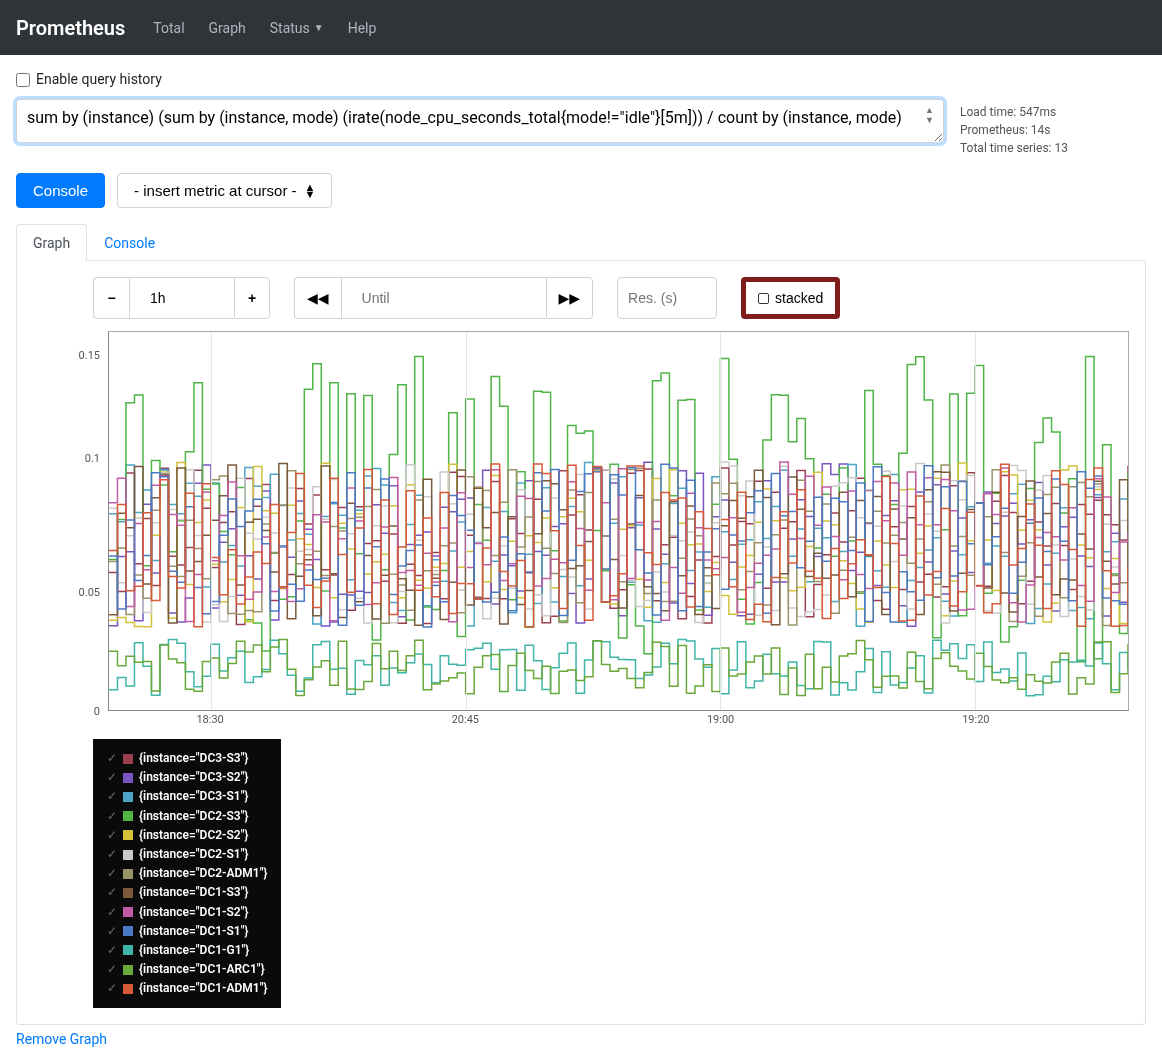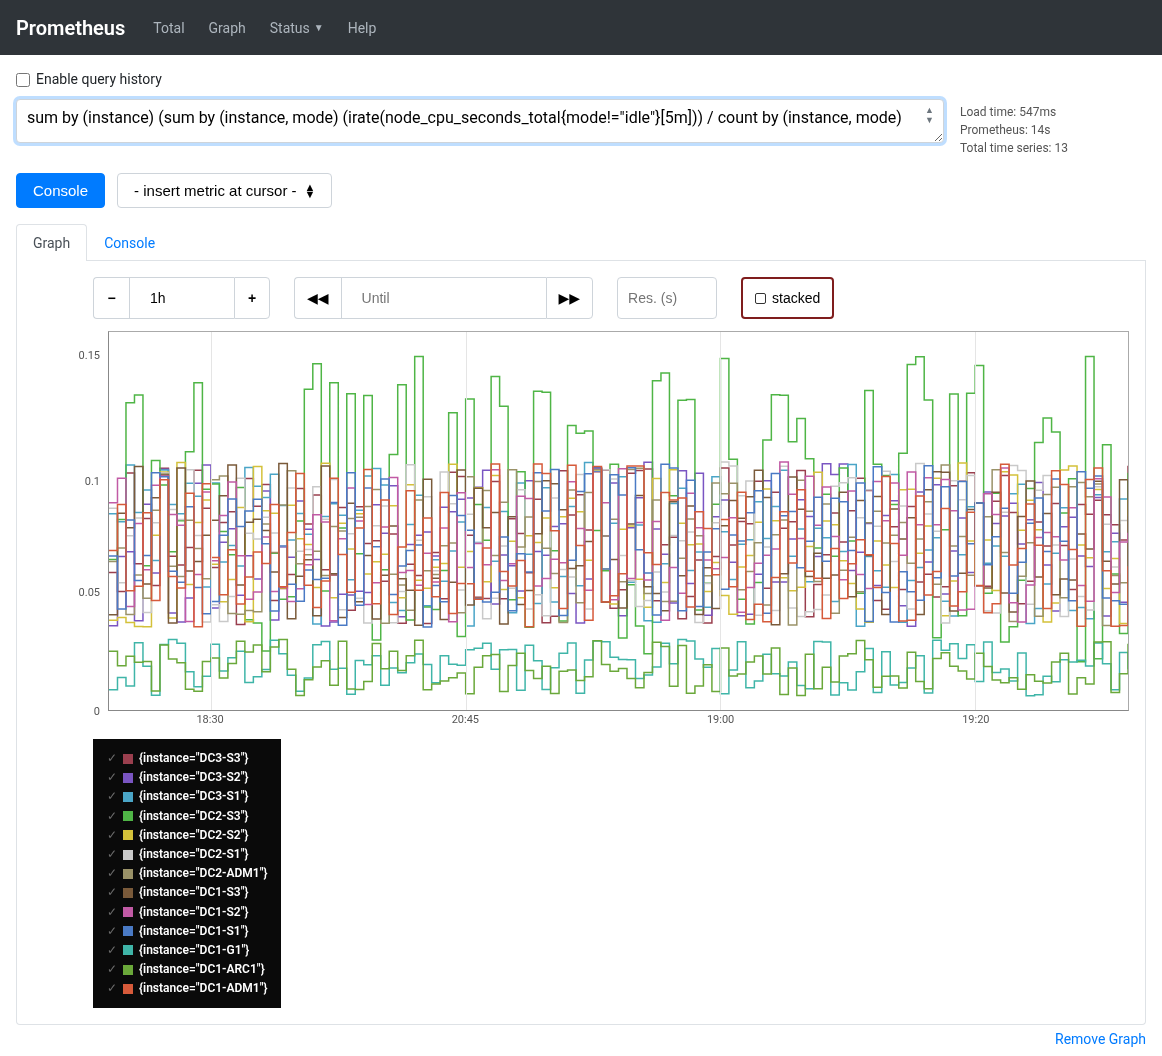--- a/index.html
+++ b/index.html
@@ -26,34 +26,34 @@
 .panel { border: 1px solid #dee2e6; border-top: none; border-radius: 0 0 4px 4px; padding: 16px; }
 .toolbar { display: flex; gap: 24px; margin-bottom: 12px; margin-left: 60px; }
 .btn-group { display: flex; }
 .btn-group .btn-sm { border: 1px solid #ced4da; background: #fff; padding: 6px 12px; font-size: 14px; min-width: 36px; display: flex; align-items: center; justify-content: center; cursor: pointer; }
 .btn-group .btn-sm:not(:last-child) { border-right: none; }
 .btn-group .btn-sm:first-child { border-radius: 4px 0 0 4px; }
 .btn-group .btn-sm:last-child { border-radius: 0 4px 4px 0; }
 .btn-group input { border: none; outline: none; width: 80px; padding: 6px 8px; font-size: 14px; }
 .btn-group .wide { width: 180px; }
 .input-single { border: 1px solid #ced4da; border-radius: 4px; padding: 6px 10px; font-size: 14px; width: 100px; }
-.stacked-btn { border: 2px solid #7f1d1d; border-radius: 4px; padding: 6px 12px; font-size: 14px; background: #fff; display: flex; align-items: center; gap: 6px; cursor: pointer; }
+.stacked-btn { border: 5px solid #7f1d1d; border-radius: 4px; padding: 6px 12px; font-size: 14px; background: #fff; display: flex; align-items: center; gap: 6px; cursor: pointer; }
 .chart-area { position: relative; height: 400px; margin-bottom: 8px; }
 .y-axis { position: absolute; left: 0; top: 0; width: 75px; height: 380px; }
 .y-tick { position: absolute; right: 8px; font-size: 11px; color: #555; transform: translateY(-50%); }
 .plot { position: absolute; left: 75px; right: 0; top: 0; height: 380px; border-left: 1px solid #888; border-bottom: 1px solid #888; border-top: 1px solid #aaa; border-right: 1px solid #aaa; }
 .grid-v { position: absolute; top: 0; bottom: 0; border-left: 1px solid #e5e5e5; }
 .x-axis { position: absolute; left: 75px; right: 0; top: 382px; height: 18px; }
 .x-tick { position: absolute; font-size: 11px; color: #555; transform: translateX(-50%); }
 .legend { background: #0a0a0a; color: #fff; display: inline-block; padding: 10px 14px; font-size: 12px; line-height: 1.6; margin-left: 60px; }
 .legend-item { display: flex; align-items: center; gap: 6px; }
 .legend-check { color: #6a6a6a; font-size: 12px; }
 .legend-swatch { display: inline-block; width: 10px; height: 10px; }
 .legend-label { font-weight: 600; }
-.bottom-row { display: flex; justify-content: flex-end; margin-top: 6px; }
+.bottom-row { display: flex; margin-top: 6px; }
 .link { color: #007bff; text-decoration: none; cursor: pointer; }
 svg.plot-svg { width: 100%; height: 100%; display: block; }
 </style>
 </head>
 <body>
 
 <div class="navbar">
   <div class="navbar-brand">Prometheus</div>
   <a class="nav-link">Total</a>
   <a class="nav-link">Graph</a>
@@ -119,21 +119,21 @@
       <button class="stacked-btn">
         <span style="display:inline-block;width:11px;height:11px;border:1.5px solid #333;border-radius:2px;"></span>
         <span>stacked</span>
       </button>
     </div>
 
     <div class="chart-area">
       <div class="y-axis" id="y-axis">
           <div class="y-tick" style="top: 380px;">0</div>
           <div class="y-tick" style="top: 261.25px;">0.05</div>
-          <div class="y-tick" style="top: 150px; padding-left: 24px;">0.1</div>
+          <div class="y-tick" style="top: 127px; padding-left: 24px;">0.1</div>
           <div class="y-tick" style="top: 23.75px;">0.15</div>
         </div>
       <div class="plot" id="plot">
         <svg class="plot-svg" id="plot-svg" viewBox="0 0 1000 380" preserveAspectRatio="none">
             <path d="M 0 241.8574245541838 L 8.333333333333334 241.8574245541838 L 8.333333333333334 260.7736357596022 L 16.666666666666668 260.7736357596022 L 16.666666666666668 141.70405735596705 L 25 141.70405735596705 L 25 233.0553251457476 L 33.333333333333336 233.0553251457476 L 33.333333333333336 187.44703789437588 L 41.666666666666664 187.44703789437588 L 41.666666666666664 254.76731288580245 L 50 254.76731288580245 L 50 136.89500814471876 L 58.333333333333336 136.89500814471876 L 58.333333333333336 225.3386113254458 L 66.66666666666667 225.3386113254458 L 66.66666666666667 234.2917952674897 L 75 234.2917952674897 L 75 216.60564021776403 L 83.33333333333333 216.60564021776403 L 83.33333333333333 138.92752271947873 L 91.66666666666666 138.92752271947873 L 91.66666666666666 177.2566711676955 L 100 177.2566711676955 L 100 236.66638803155007 L 108.33333333333334 236.66638803155007 L 108.33333333333334 191.44293874314127 L 116.66666666666667 191.44293874314127 L 116.66666666666667 180.6411072530864 L 125 180.6411072530864 L 125 294.05641825274347 L 133.33333333333334 294.05641825274347 L 133.33333333333334 147.3640260631001 L 141.66666666666666 147.3640260631001 L 141.66666666666666 175.1742701903292 L 150 175.1742701903292 L 150 153.25489754801097 L 158.33333333333331 153.25489754801097 L 158.33333333333331 269.91995134602195 L 166.66666666666666 269.91995134602195 L 166.66666666666666 257.8353266460905 L 175 257.8353266460905 L 175 243.74099258401918 L 183.33333333333331 243.74099258401918 L 183.33333333333331 157.3398812585734 L 191.66666666666669 157.3398812585734 L 191.66666666666669 193.10344328703704 L 200 193.10344328703704 L 200 163.7438700274348 L 208.33333333333334 163.7438700274348 L 208.33333333333334 239.1029824674211 L 216.66666666666669 239.1029824674211 L 216.66666666666669 244.20778677983537 L 225 244.20778677983537 L 225 176.4926965449245 L 233.33333333333334 176.4926965449245 L 233.33333333333334 279.6884216392318 L 241.66666666666666 279.6884216392318 L 241.66666666666666 175.62752379115224 L 250 175.62752379115224 L 250 212.71663880315498 L 258.33333333333337 212.71663880315498 L 258.33333333333337 209.82536544067216 L 266.6666666666667 209.82536544067216 L 266.6666666666667 250.5918209876543 L 275 250.5918209876543 L 275 203.14486346879283 L 283.3333333333333 203.14486346879283 L 283.3333333333333 292.7429805384088 L 291.6666666666667 292.7429805384088 L 291.6666666666667 233.57984503600824 L 300 233.57984503600824 L 300 244.7565372085048 L 308.33333333333337 244.7565372085048 L 308.33333333333337 292.9204335991084 L 316.66666666666663 292.9204335991084 L 316.66666666666663 221.57076260288062 L 325 221.57076260288062 L 325 268.28082668895746 L 333.3333333333333 268.28082668895746 L 333.3333333333333 141.08689128943757 L 341.6666666666667 141.08689128943757 L 341.6666666666667 145.29374035493825 L 350 145.29374035493825 L 350 204.44689857681755 L 358.3333333333333 204.44689857681755 L 358.3333333333333 266.7215202760631 L 366.66666666666663 266.7215202760631 L 366.66666666666663 267.97794495884773 L 375 267.97794495884773 L 375 150.23391953875168 L 383.33333333333337 150.23391953875168 L 383.33333333333337 268.05348722565157 L 391.6666666666667 268.05348722565157 L 391.6666666666667 187.85254308127574 L 400 187.85254308127574 L 400 202.62105624142657 L 408.3333333333333 202.62105624142657 L 408.3333333333333 242.06195880486968 L 416.6666666666667 242.06195880486968 L 416.6666666666667 168.14670138888889 L 425 168.14670138888889 L 425 292.3374753515089 L 433.33333333333337 292.3374753515089 L 433.33333333333337 285.7261016803841 L 441.66666666666663 285.7261016803841 L 441.66666666666663 139.58958654835388 L 450 139.58958654835388 L 450 183.86234353566527 L 458.3333333333333 183.86234353566527 L 458.3333333333333 163.52508251886144 L 466.6666666666667 163.52508251886144 L 466.6666666666667 199.16036522633743 L 475 199.16036522633743 L 475 140.4248274605624 L 483.3333333333333 140.4248274605624 L 483.3333333333333 138.68806798696843 L 491.66666666666663 138.68806798696843 L 491.66666666666663 277.5882040895062 L 500 277.5882040895062 L 500 259.0040937928669 L 508.3333333333333 259.0040937928669 L 508.3333333333333 141.94422475137176 L 516.6666666666667 141.94422475137176 L 516.6666666666667 139.3522698045267 L 525 139.3522698045267 L 525 137.8293091992455 L 533.3333333333334 137.8293091992455 L 533.3333333333334 270.272719478738 L 541.6666666666666 270.272719478738 L 541.6666666666666 213.93172903806584 L 550 213.93172903806584 L 550 206.37964034636485 L 558.3333333333334 206.37964034636485 L 558.3333333333334 288.1527188357339 L 566.6666666666666 288.1527188357339 L 566.6666666666666 265.80574845679007 L 575 265.80574845679007 L 575 229.13425390089162 L 583.3333333333334 229.13425390089162 L 583.3333333333334 292.56338948902606 L 591.6666666666666 292.56338948902606 L 591.6666666666666 225.70349472736623 L 600 225.70349472736623 L 600 136.82231652949247 L 608.3333333333333 136.82231652949247 L 608.3333333333333 214.23389810528118 L 616.6666666666667 214.23389810528118 L 616.6666666666667 190.60413451646087 L 625 190.60413451646087 L 625 192.67299489883402 L 633.3333333333333 192.67299489883402 L 633.3333333333333 150.14341135116598 L 641.6666666666667 150.14341135116598 L 641.6666666666667 257.48683449074076 L 650 257.48683449074076 L 650 161.16545567558293 L 658.3333333333334 161.16545567558293 L 658.3333333333334 197.27109589334705 L 666.6666666666666 197.27109589334705 L 666.6666666666666 190.83076131687244 L 675 190.83076131687244 L 675 139.278865526406 L 683.3333333333334 139.278865526406 L 683.3333333333334 286.34611839849106 L 691.6666666666666 286.34611839849106 L 691.6666666666666 253.86508166152262 L 700 253.86508166152262 L 700 223.99239111796982 L 708.3333333333334 223.99239111796982 L 708.3333333333334 181.84764553326474 L 716.6666666666666 181.84764553326474 L 716.6666666666666 211.06896219135803 L 725 211.06896219135803 L 725 179.78519911694102 L 733.3333333333333 179.78519911694102 L 733.3333333333333 147.0048439643347 L 741.6666666666667 147.0048439643347 L 741.6666666666667 159.42156957304525 L 750 159.42156957304525 L 750 269.8864561899863 L 758.3333333333333 269.8864561899863 L 758.3333333333333 278.7968803583676 L 766.6666666666667 278.7968803583676 L 766.6666666666667 195.90207047325103 L 775 195.90207047325103 L 775 258.77532900377224 L 783.3333333333334 258.77532900377224 L 783.3333333333334 175.45292138203018 L 791.6666666666666 175.45292138203018 L 791.6666666666666 251.23963155864197 L 800 251.23963155864197 L 800 243.4309842249657 L 808.3333333333334 243.4309842249657 L 808.3333333333334 266.452133701989 L 816.6666666666666 266.452133701989 L 816.6666666666666 256.1634194958848 L 825 256.1634194958848 L 825 154.5825885202332 L 833.3333333333334 154.5825885202332 L 833.3333333333334 150.02368398491083 L 841.6666666666666 150.02368398491083 L 841.6666666666666 141.4026009516461 L 850 141.4026009516461 L 850 255.4593085562414 L 858.3333333333333 255.4593085562414 L 858.3333333333333 255.64673889746228 L 866.6666666666667 255.64673889746228 L 866.6666666666667 170.18634259259255 L 875 170.18634259259255 L 875 144.29031099965704 L 883.3333333333333 144.29031099965704 L 883.3333333333333 181.55046510630999 L 891.6666666666667 181.55046510630999 L 891.6666666666667 273.2438110853909 L 900 273.2438110853909 L 900 250.55476251714674 L 908.3333333333334 250.55476251714674 L 908.3333333333334 190.96402927812068 L 916.6666666666666 190.96402927812068 L 916.6666666666666 215.0541730967078 L 925 215.0541730967078 L 925 172.48182977537724 L 933.3333333333334 172.48182977537724 L 933.3333333333334 214.61659807956102 L 941.6666666666666 214.61659807956102 L 941.6666666666666 258.8465952932099 L 950 258.8465952932099 L 950 173.3006794410151 L 958.3333333333334 173.3006794410151 L 958.3333333333334 183.23733817729763 L 966.6666666666666 183.23733817729763 L 966.6666666666666 169.10024434156378 L 975 169.10024434156378 L 975 183.74047818072702 L 983.3333333333333 183.74047818072702 L 983.3333333333333 193.80541623799726 L 991.6666666666667 193.80541623799726 L 991.6666666666667 209.0442869084362 L 1000 209.0442869084362 L 1000 134.53039266117966" fill="none" stroke="#9a3f4e" stroke-width="1.5" vector-effect="non-scaling-stroke"></path>
             <path d="M 0 295.4233056841564 L 8.333333333333334 295.4233056841564 L 8.333333333333334 225.78402563443072 L 16.666666666666668 225.78402563443072 L 16.666666666666668 220.8402831361454 L 25 220.8402831361454 L 25 290.34130658436214 L 33.333333333333336 290.34130658436214 L 33.333333333333336 173.11039844821673 L 41.666666666666664 173.11039844821673 L 41.666666666666664 242.18382415980795 L 50 242.18382415980795 L 50 137.86636766975306 L 58.333333333333336 137.86636766975306 L 58.333333333333336 282.45355366941016 L 66.66666666666667 282.45355366941016 L 66.66666666666667 291.62053647976677 L 75 291.62053647976677 L 75 267.4776556069959 L 83.33333333333333 267.4776556069959 L 83.33333333333333 152.04265796467766 L 91.66666666666666 152.04265796467766 L 91.66666666666666 133.6295867626886 L 100 133.6295867626886 L 100 277.4043370627572 L 108.33333333333334 277.4043370627572 L 108.33333333333334 211.35687800068584 L 116.66666666666667 211.35687800068584 L 116.66666666666667 197.69014167524006 L 125 197.69014167524006 L 125 264.6255787037037 L 133.33333333333334 264.6255787037037 L 133.33333333333334 224.8753804441015 L 141.66666666666666 224.8753804441015 L 141.66666666666666 248.28136788408779 L 150 248.28136788408779 L 150 159.87054719650206 L 158.33333333333331 159.87054719650206 L 158.33333333333331 289.5773319615912 L 166.66666666666666 289.5773319615912 L 166.66666666666666 216.13243205589848 L 175 216.13243205589848 L 175 226.36840920781893 L 183.33333333333331 226.36840920781893 L 183.33333333333331 169.94189921982166 L 191.66666666666669 169.94189921982166 L 191.66666666666669 198.22250085733882 L 200 198.22250085733882 L 200 228.598331404321 L 208.33333333333334 228.598331404321 L 208.33333333333334 295.4482488854595 L 216.66666666666669 295.4482488854595 L 216.66666666666669 291.53074095507543 L 225 291.53074095507543 L 225 263.53948045267487 L 233.33333333333334 263.53948045267487 L 233.33333333333334 264.32554762517145 L 241.66666666666666 264.32554762517145 L 241.66666666666666 260.536319015775 L 250 260.536319015775 L 250 261.9210230195473 L 258.33333333333337 261.9210230195473 L 258.33333333333337 173.55296210562412 L 266.6666666666667 173.55296210562412 L 266.6666666666667 202.21840170610426 L 275 202.21840170610426 L 275 154.47212577160494 L 283.3333333333333 154.47212577160494 L 283.3333333333333 286.35965899348423 L 291.6666666666667 286.35965899348423 L 291.6666666666667 213.55615569272976 L 300 213.55615569272976 L 300 204.4219553755144 L 308.33333333333337 204.4219553755144 L 308.33333333333337 200.97480495541836 L 316.66666666666663 200.97480495541836 L 316.66666666666663 225.27874764231822 L 325 225.27874764231822 L 325 176.2496784979424 L 333.3333333333333 176.2496784979424 L 333.3333333333333 180.62756665809326 L 341.6666666666667 180.62756665809326 L 341.6666666666667 168.11534422153633 L 350 168.11534422153633 L 350 166.93446180555554 L 358.3333333333333 166.93446180555554 L 358.3333333333333 156.04711076817554 L 366.66666666666663 156.04711076817554 L 366.66666666666663 139.04511209705075 L 375 139.04511209705075 L 375 273.4554719650206 L 383.33333333333337 273.4554719650206 L 383.33333333333337 224.21260395233193 L 391.6666666666667 224.21260395233193 L 391.6666666666667 235.0472179355281 L 400 235.0472179355281 L 400 260.2918756430041 L 408.3333333333333 260.2918756430041 L 408.3333333333333 149.60321287722905 L 416.6666666666667 149.60321287722905 L 416.6666666666667 220.60082840363512 L 425 220.60082840363512 L 425 224.42283950617283 L 433.33333333333337 224.42283950617283 L 433.33333333333337 195.4481042095336 L 441.66666666666663 195.4481042095336 L 441.66666666666663 192.6851101680384 L 450 192.6851101680384 L 450 262.8275302211934 L 458.3333333333333 262.8275302211934 L 458.3333333333333 292.4764446159122 L 466.6666666666667 292.4764446159122 L 466.6666666666667 248.27922989540465 L 475 248.27922989540465 L 475 139.98511445473252 L 483.3333333333333 139.98511445473252 L 483.3333333333333 205.16740076303157 L 491.66666666666663 205.16740076303157 L 491.66666666666663 151.8623542524005 L 500 151.8623542524005 L 500 285.3747588734568 L 508.3333333333333 285.3747588734568 L 508.3333333333333 196.7501393175583 L 516.6666666666667 196.7501393175583 L 516.6666666666667 166.66364990569272 L 525 166.66364990569272 L 525 130.9756301440329 L 533.3333333333334 130.9756301440329 L 533.3333333333334 197.9538269461591 L 541.6666666666666 197.9538269461591 L 541.6666666666666 223.41228352194787 L 550 223.41228352194787 L 550 272.51689493312756 L 558.3333333333334 272.51689493312756 L 558.3333333333334 139.50763031550068 L 566.6666666666666 139.50763031550068 L 566.6666666666666 252.8374217678326 L 575 252.8374217678326 L 575 141.97771990740742 L 583.3333333333334 141.97771990740742 L 583.3333333333334 284.64071609224965 L 591.6666666666666 284.64071609224965 L 591.6666666666666 185.66823131001374 L 600 185.66823131001374 L 600 168.8372717335391 L 608.3333333333333 168.8372717335391 L 608.3333333333333 231.5822509430727 L 616.6666666666667 231.5822509430727 L 616.6666666666667 285.13387881515774 L 625 285.13387881515774 L 625 283.8247170781893 L 633.3333333333333 283.8247170781893 L 633.3333333333333 243.56140153463645 L 641.6666666666667 243.56140153463645 L 641.6666666666667 149.4635309499314 L 650 149.4635309499314 L 650 251.41922260802468 L 658.3333333333334 251.41922260802468 L 658.3333333333334 251.3073345336077 L 666.6666666666666 251.3073345336077 L 666.6666666666666 208.13635438100135 L 675 208.13635438100135 L 675 168.59995498971193 L 683.3333333333334 168.59995498971193 L 683.3333333333334 185.54921660665295 L 691.6666666666666 185.54921660665295 L 691.6666666666666 225.63151577503427 L 700 225.63151577503427 L 700 132.34608088991766 L 708.3333333333334 132.34608088991766 L 708.3333333333334 143.26621442043896 L 716.6666666666666 143.26621442043896 L 716.6666666666666 132.67818179869687 L 725 132.67818179869687 L 725 239.63676697530863 L 733.3333333333333 239.63676697530863 L 733.3333333333333 221.43749464163236 L 741.6666666666667 221.43749464163236 L 741.6666666666667 192.50551911865568 L 750 192.50551911865568 L 750 254.95117991255142 L 758.3333333333333 254.95117991255142 L 758.3333333333333 184.54222393689983 L 766.6666666666667 184.54222393689983 L 766.6666666666667 169.59269440157746 L 775 169.59269440157746 L 775 275.2684863683127 L 783.3333333333334 275.2684863683127 L 783.3333333333334 295.8095689729081 L 791.6666666666666 295.8095689729081 L 791.6666666666666 160.91887431412894 L 800 160.91887431412894 L 800 231.31785300925924 L 808.3333333333334 231.31785300925924 L 808.3333333333334 153.46869641632372 L 816.6666666666666 153.46869641632372 L 816.6666666666666 263.4632255229767 L 825 263.4632255229767 L 825 220.0784465020576 L 833.3333333333334 220.0784465020576 L 833.3333333333334 186.99877293381343 L 841.6666666666666 186.99877293381343 L 841.6666666666666 241.70491469478736 L 850 241.70491469478736 L 850 172.27943351337447 L 858.3333333333333 172.27943351337447 L 858.3333333333333 160.87896519204386 L 866.6666666666667 160.87896519204386 L 866.6666666666667 192.62310849622767 L 875 192.62310849622767 L 875 184.89998070987653 L 883.3333333333333 184.89998070987653 L 883.3333333333333 172.08843985768172 L 891.6666666666667 172.08843985768172 L 891.6666666666667 213.19697359396432 L 900 213.19697359396432 L 900 188.6692547582304 L 908.3333333333334 188.6692547582304 L 908.3333333333334 151.35636359739365 L 916.6666666666666 151.35636359739365 L 916.6666666666666 234.15567665466392 L 925 234.15567665466392 L 925 280.56642232510285 L 933.3333333333334 280.56642232510285 L 933.3333333333334 195.66190307784635 L 941.6666666666666 195.66190307784635 L 941.6666666666666 186.22838434499315 L 950 186.22838434499315 L 950 225.0706500771605 L 958.3333333333334 225.0706500771605 L 958.3333333333334 235.73422496570643 L 966.6666666666666 235.73422496570643 L 966.6666666666666 166.39426333161865 L 975 166.39426333161865 L 975 285.41110468106996 L 983.3333333333333 285.41110468106996 L 983.3333333333333 202.3024959276406 L 991.6666666666667 202.3024959276406 L 991.6666666666667 271.6324802812071 L 1000 271.6324802812071 L 1000 226.06695280349794" fill="none" stroke="#7a55c2" stroke-width="1.5" vector-effect="non-scaling-stroke"></path>
             <path d="M 0 182.7391868141289 L 8.333333333333334 182.7391868141289 L 8.333333333333334 190.79441550925927 L 16.666666666666668 190.79441550925927 L 16.666666666666668 133.7265089163237 L 25 133.7265089163237 L 25 181.3772880229767 L 33.333333333333336 181.3772880229767 L 33.333333333333336 158.77375900205757 L 41.666666666666664 158.77375900205757 L 41.666666666666664 229.60033543381343 L 50 229.60033543381343 L 50 138.83772719478733 L 58.333333333333336 138.83772719478733 L 58.333333333333336 173.31849601337444 L 66.66666666666667 173.31849601337444 L 66.66666666666667 182.6992776920439 L 75 182.6992776920439 L 75 152.0996709962277 L 83.33333333333333 152.0996709962277 L 83.33333333333333 165.15779320987653 L 91.66666666666666 165.15779320987653 L 91.66666666666666 256.25250235768175 L 100 256.25250235768175 L 100 151.8922860939643 L 108.33333333333334 151.8922860939643 L 108.33333333333334 231.27081725823044 L 116.66666666666667 231.27081725823044 L 116.66666666666667 214.73917609739368 L 125 214.73917609739368 L 125 235.19473915466392 L 133.33333333333334 235.19473915466392 L 133.33333333333334 136.13673482510288 L 141.66666666666666 136.13673482510288 L 141.66666666666666 155.13846557784632 L 150 155.13846557784632 L 150 166.48619684499315 L 158.33333333333331 166.48619684499315 L 158.33333333333331 142.98471257716045 L 166.66666666666666 142.98471257716045 L 166.66666666666666 174.42953746570646 L 175 174.42953746570646 L 175 208.99582583161865 L 183.33333333333331 208.99582583161865 L 183.33333333333331 182.54391718106996 L 191.66666666666669 182.54391718106996 L 191.66666666666669 203.34155842764062 L 200 203.34155842764062 L 200 293.4527927812071 L 208.33333333333334 293.4527927812071 L 208.33333333333334 185.5435153034979 L 216.66666666666669 185.5435153034979 L 216.66666666666669 172.60369513031546 L 225 172.60369513031546 L 225 184.33626436042522 L 233.33333333333334 184.33626436042522 L 233.33333333333334 248.9626736111111 L 241.66666666666666 248.9626736111111 L 241.66666666666666 179.1951142403978 L 250 179.1951142403978 L 250 144.87540723593963 L 258.33333333333337 144.87540723593963 L 258.33333333333337 137.28055877057614 L 266.6666666666667 137.28055877057614 L 266.6666666666667 153.8449824245542 L 275 153.8449824245542 L 275 272.049388074417 L 283.3333333333333 272.049388074417 L 283.3333333333333 279.97633744855966 L 291.6666666666667 279.97633744855966 L 291.6666666666667 193.53246634945128 L 300 193.53246634945128 L 300 164.087373542524 L 308.33333333333337 164.087373542524 L 308.33333333333337 275.2791763117284 L 316.66666666666663 275.2791763117284 L 316.66666666666663 228.98673268175583 L 325 228.98673268175583 L 325 250.46853030692728 L 333.3333333333333 250.46853030692728 L 333.3333333333333 220.16824202674894 L 341.6666666666667 220.16824202674894 L 341.6666666666667 190.93694808813441 L 350 190.93694808813441 L 350 295.67202503429354 L 358.3333333333333 295.67202503429354 L 358.3333333333333 211.62270126028807 L 366.66666666666663 211.62270126028807 L 366.66666666666663 176.3622792352538 L 375 176.3622792352538 L 375 230.42702439128945 L 383.33333333333337 230.42702439128945 L 383.33333333333337 180.37172067901233 L 391.6666666666667 180.37172067901233 L 391.6666666666667 282.24189278978054 L 400 282.24189278978054 L 400 151.7126950445816 L 408.3333333333333 151.7126950445816 L 408.3333333333333 223.39446694958846 L 416.6666666666667 223.39446694958846 L 416.6666666666667 273.0549554183813 L 425 273.0549554183813 L 425 156.50820366083673 L 433.33333333333337 156.50820366083673 L 433.33333333333337 271.4201067386831 L 441.66666666666663 271.4201067386831 L 441.66666666666663 245.7806337877229 L 450 245.7806337877229 L 450 175.54271690672152 L 458.3333333333333 175.54271690672152 L 458.3333333333333 255.17780671296296 L 466.6666666666667 255.17780671296296 L 466.6666666666667 131.14809456447188 L 475 131.14809456447188 L 475 139.54540144890257 L 483.3333333333333 139.54540144890257 L 483.3333333333333 271.64673353909467 L 491.66666666666663 271.64673353909467 L 491.66666666666663 192.38650441529492 L 500 192.38650441529492 L 500 145.49542395404663 L 508.3333333333333 145.49542395404663 L 508.3333333333333 251.55605388374488 L 516.6666666666667 251.55605388374488 L 516.6666666666667 193.97503000685867 L 525 193.97503000685867 L 525 290.3719510888203 L 533.3333333333334 290.3719510888203 L 533.3333333333334 291.88493441358025 L 541.6666666666666 291.88493441358025 L 541.6666666666666 232.8928380058299 L 550 232.8928380058299 L 550 172.40414951989027 L 558.3333333333334 172.40414951989027 L 558.3333333333334 157.11254179526748 L 566.6666666666666 157.11254179526748 L 566.6666666666666 239.86909507887518 L 575 239.86909507887518 L 575 221.0711859139232 L 583.3333333333334 221.0711859139232 L 583.3333333333334 276.71804269547323 L 591.6666666666666 276.71804269547323 L 591.6666666666666 145.63296789266116 L 600 145.63296789266116 L 600 200.85222693758573 L 608.3333333333333 200.85222693758573 L 608.3333333333333 248.93060378086417 L 616.6666666666667 248.93060378086417 L 616.6666666666667 213.41362311385458 L 625 213.41362311385458 L 625 208.72643925754457 L 633.3333333333333 208.72643925754457 L 633.3333333333333 170.729391718107 L 641.6666666666667 170.729391718107 L 641.6666666666667 207.6902274091221 L 650 207.6902274091221 L 650 175.42298954046635 L 658.3333333333334 175.42298954046635 L 658.3333333333334 139.0935731738683 L 666.6666666666666 139.0935731738683 L 666.6666666666666 225.44194744513032 L 675 225.44194744513032 L 675 197.92104445301783 L 683.3333333333334 197.92104445301783 L 683.3333333333334 251.0023148148148 L 691.6666666666666 251.0023148148148 L 691.6666666666666 197.39794988854595 L 700 197.39794988854595 L 700 206.94977066186556 L 708.3333333333334 206.94977066186556 L 708.3333333333334 270.9347833076132 L 716.6666666666666 270.9347833076132 L 716.6666666666666 220.53740140603563 L 725 220.53740140603563 L 725 133.23833483367625 L 733.3333333333333 133.23833483367625 L 733.3333333333333 295.87014531893004 L 741.6666666666667 295.87014531893004 L 741.6666666666667 225.5894686642661 L 750 225.5894686642661 L 750 240.0159036351166 L 758.3333333333333 240.0159036351166 L 758.3333333333333 256.5375675154321 L 766.6666666666667 256.5375675154321 L 766.6666666666667 143.28331832990392 L 775 143.28331832990392 L 775 291.7616437328532 L 783.3333333333334 291.7616437328532 L 783.3333333333334 249.91621656378598 L 791.6666666666666 249.91621656378598 L 791.6666666666666 236.8481170696159 L 800 236.8481170696159 L 800 219.2047217935528 L 808.3333333333334 219.2047217935528 L 808.3333333333334 206.73525913065842 L 816.6666666666666 206.73525913065842 L 816.6666666666666 270.7630315500686 L 825 270.7630315500686 L 825 285.574304483882 L 833.3333333333334 285.574304483882 L 833.3333333333334 223.97386188271605 L 841.6666666666666 223.97386188271605 L 841.6666666666666 175.75722843792863 L 850 175.75722843792863 L 850 255.34955847050753 L 858.3333333333333 255.34955847050753 L 858.3333333333333 232.3611914866255 L 866.6666666666667 232.3611914866255 L 866.6666666666667 215.0598743998628 L 875 215.0598743998628 L 875 225.509650420096 L 883.3333333333333 225.509650420096 L 883.3333333333333 162.6264146090535 L 891.6666666666667 162.6264146090535 L 891.6666666666667 153.1501361025377 L 900 153.1501361025377 L 900 293.03374699931413 L 908.3333333333334 293.03374699931413 L 908.3333333333334 277.99869791666663 L 916.6666666666666 277.99869791666663 L 916.6666666666666 253.25718021262 L 925 253.25718021262 L 925 222.40101487482855 L 933.3333333333334 222.40101487482855 L 933.3333333333334 176.70720807613168 L 941.6666666666666 176.70720807613168 L 941.6666666666666 279.8601733967764 L 950 279.8601733967764 L 950 276.84062071330584 L 958.3333333333334 276.84062071330584 L 958.3333333333334 288.2311117541152 L 966.6666666666666 288.2311117541152 L 966.6666666666666 163.68828232167354 L 975 163.68828232167354 L 975 220.8317311814129 L 983.3333333333333 220.8317311814129 L 983.3333333333333 210.79957561728392 L 991.6666666666667 210.79957561728392 L 991.6666666666667 167.97067365397805 L 1000 167.97067365397805 L 1000 151.35351294581614" fill="none" stroke="#4aa5c7" stroke-width="1.5" vector-effect="non-scaling-stroke"></path>
             <path d="M 0 228.66583076131687 L 8.333333333333334 228.66583076131687 L 8.333333333333334 188.47897376543207 L 16.666666666666668 188.47897376543207 L 16.666666666666668 71.1779192386831 L 25 71.1779192386831 L 25 63.24414866255148 L 33.333333333333336 63.24414866255148 L 33.333333333333336 235.0480324074074 L 41.666666666666664 235.0480324074074 L 41.666666666666664 129.18216306584364 L 50 129.18216306584364 L 50 153.7946887860082 L 58.333333333333336 153.7946887860082 L 58.333333333333336 220.92264660493828 L 66.66666666666667 220.92264660493828 L 66.66666666666667 189.82529578189303 L 75 189.82529578189303 L 75 120.31745113168728 L 83.33333333333333 120.31745113168728 L 83.33333333333333 51.10281635802471 L 91.66666666666666 51.10281635802471 L 91.66666666666666 158.10731738683128 L 100 158.10731738683128 L 100 152.81243569958852 L 108.33333333333334 152.81243569958852 L 108.33333333333334 200.58854166666666 L 116.66666666666667 200.58854166666666 L 116.66666666666667 224.02822788065845 L 125 224.02822788065845 L 125 156.27964248971193 L 133.33333333333334 156.27964248971193 L 133.33333333333334 289.3798225308642 L 141.66666666666666 289.3798225308642 L 141.66666666666666 292.58802726337444 L 150 292.58802726337444 L 150 320.7190715020576 L 158.33333333333331 320.7190715020576 L 158.33333333333331 222.4766589506173 L 166.66666666666666 222.4766589506173 L 166.66666666666666 268.7867155349794 L 175 268.7867155349794 L 175 266.1307227366255 L 183.33333333333331 266.1307227366255 L 183.33333333333331 189.87905092592592 L 191.66666666666669 189.87905092592592 L 191.66666666666669 57.62429269547323 L 200 57.62429269547323 L 200 31.93116640946505 L 208.33333333333334 31.93116640946505 L 208.33333333333334 260.44611625514403 L 216.66666666666669 260.44611625514403 L 216.66666666666669 50.9305555555556 L 225 50.9305555555556 L 225 197.07857510288068 L 233.33333333333334 197.07857510288068 L 233.33333333333334 62.03832304526753 L 241.66666666666666 62.03832304526753 L 241.66666666666666 222.84683641975306 L 250 222.84683641975306 L 250 63.76337448559667 L 258.33333333333337 63.76337448559667 L 258.33333333333337 309.60275205761315 L 266.6666666666667 309.60275205761315 L 266.6666666666667 239.06867283950618 L 275 239.06867283950618 L 275 123.08706275720169 L 283.3333333333333 123.08706275720169 L 283.3333333333333 53.13940329218104 L 291.6666666666667 53.13940329218104 L 291.6666666666667 289.5960648148148 L 300 289.5960648148148 L 300 24.608046124828547 L 308.33333333333337 24.608046124828547 L 308.33333333333337 276.3955118312757 L 316.66666666666663 276.3955118312757 L 316.66666666666663 279.0172968106996 L 325 279.0172968106996 L 325 239.71006944444443 L 333.3333333333333 239.71006944444443 L 333.3333333333333 81.0664223251029 L 341.6666666666667 81.0664223251029 L 341.6666666666667 306.234503600823 L 350 306.234503600823 L 350 67.25135030864197 L 358.3333333333333 67.25135030864197 L 358.3333333333333 173.37622170781898 L 366.66666666666663 173.37622170781898 L 366.66666666666663 209.42393261316872 L 375 209.42393261316872 L 375 44.72081832990398 L 383.33333333333337 44.72081832990398 L 383.33333333333337 74.76118827160496 L 391.6666666666667 74.76118827160496 L 391.6666666666667 269.28883744855966 L 400 269.28883744855966 L 400 140.40599279835394 L 408.3333333333333 140.40599279835394 L 408.3333333333333 296.81635802469134 L 416.6666666666667 296.81635802469134 L 416.6666666666667 59.44585905349794 L 425 59.44585905349794 L 425 60.52951388888886 L 433.33333333333337 60.52951388888886 L 433.33333333333337 219.8255529835391 L 441.66666666666663 219.8255529835391 L 441.66666666666663 290.47202932098764 L 450 290.47202932098764 L 450 94.00430812757207 L 458.3333333333333 94.00430812757207 L 458.3333333333333 101.90387088477365 L 466.6666666666667 101.90387088477365 L 466.6666666666667 99.54108796296293 L 475 99.54108796296293 L 475 199.50855195473252 L 483.3333333333333 199.50855195473252 L 483.3333333333333 239.95441100823047 L 491.66666666666663 239.95441100823047 L 491.66666666666663 132.91570216049382 L 500 132.91570216049382 L 500 307.6516846707819 L 508.3333333333333 307.6516846707819 L 508.3333333333333 253.97717335390945 L 516.6666666666667 253.97717335390945 L 516.6666666666667 295.59587191358025 L 525 295.59587191358025 L 525 323.43370627572017 L 533.3333333333334 323.43370627572017 L 533.3333333333334 48.97215792181072 L 541.6666666666666 48.97215792181072 L 541.6666666666666 41.14243612825794 L 550 41.14243612825794 L 550 164.5640432098765 L 558.3333333333334 164.5640432098765 L 558.3333333333334 68.56875857338821 L 566.6666666666666 68.56875857338821 L 566.6666666666666 67.81313228737997 L 575 67.81313228737997 L 575 279.43389917695475 L 583.3333333333334 279.43389917695475 L 583.3333333333334 252.588091563786 L 591.6666666666666 252.588091563786 L 591.6666666666666 173.25771604938268 L 600 173.25771604938268 L 600 26.622642318244175 L 608.3333333333333 26.622642318244175 L 608.3333333333333 127.95068158436214 L 616.6666666666667 127.95068158436214 L 616.6666666666667 268.67431841563786 L 625 268.67431841563786 L 625 293.58005401234567 L 633.3333333333333 293.58005401234567 L 633.3333333333333 251.92714763374485 L 641.6666666666667 251.92714763374485 L 641.6666666666667 108.53041409465021 L 650 108.53041409465021 L 650 63.09041709533608 L 658.3333333333334 63.09041709533608 L 658.3333333333334 63.58989197530872 L 666.6666666666666 63.58989197530872 L 666.6666666666666 110.33976337448559 L 675 110.33976337448559 L 675 87.01247427983537 L 683.3333333333334 87.01247427983537 L 683.3333333333334 127.31172839506172 L 691.6666666666666 127.31172839506172 L 691.6666666666666 217.16345164609055 L 700 217.16345164609055 L 700 163.0491255144033 L 708.3333333333334 163.0491255144033 L 708.3333333333334 225.33912037037038 L 716.6666666666666 225.33912037037038 L 716.6666666666666 136.62602880658434 L 725 136.62602880658434 L 725 210.0579989711934 L 733.3333333333333 210.0579989711934 L 733.3333333333333 262.6720679012345 L 741.6666666666667 262.6720679012345 L 741.6666666666667 58.72749485596711 L 750 58.72749485596711 L 750 133.03909465020575 L 758.3333333333333 133.03909465020575 L 758.3333333333333 144.31057098765433 L 766.6666666666667 144.31057098765433 L 766.6666666666667 173.46784979423867 L 775 173.46784979423867 L 775 121.99241255144028 L 783.3333333333334 121.99241255144028 L 783.3333333333334 32.64118227023317 L 791.6666666666666 32.64118227023317 L 791.6666666666666 24.77521647805213 L 800 24.77521647805213 L 800 68.4775377229081 L 808.3333333333334 68.4775377229081 L 808.3333333333334 307.24363425925924 L 816.6666666666666 307.24363425925924 L 816.6666666666666 198.73887602880657 L 825 198.73887602880657 L 825 62.379179526749 L 833.3333333333334 62.379179526749 L 833.3333333333334 285.20158179012344 L 841.6666666666666 285.20158179012344 L 841.6666666666666 61.46534207818928 L 850 61.46534207818928 L 850 33.74418081275718 L 858.3333333333333 33.74418081275718 L 858.3333333333333 262.52790637860085 L 866.6666666666667 262.52790637860085 L 866.6666666666667 162.0864197530864 L 875 162.0864197530864 L 875 311.75295781893004 L 883.3333333333333 311.75295781893004 L 883.3333333333333 296.3423353909465 L 891.6666666666667 296.3423353909465 L 891.6666666666667 249.5582561728395 L 900 249.5582561728395 L 900 157.326646090535 L 908.3333333333334 157.326646090535 L 908.3333333333334 111.12898662551441 L 916.6666666666666 111.12898662551441 L 916.6666666666666 86.33564814814815 L 925 86.33564814814815 L 925 100.53922325102877 L 933.3333333333334 100.53922325102877 L 933.3333333333334 181.88786008230454 L 941.6666666666666 181.88786008230454 L 941.6666666666666 147.41859567901233 L 950 147.41859567901233 L 950 331.3906893004115 L 958.3333333333334 331.3906893004115 L 958.3333333333334 24.634516460905388 L 966.6666666666666 24.634516460905388 L 966.6666666666666 328.5990869341564 L 975 328.5990869341564 L 975 113.36593364197535 L 983.3333333333333 113.36593364197535 L 983.3333333333333 243.24080504115227 L 991.6666666666667 243.24080504115227 L 991.6666666666667 303.03851594650206 L 1000 303.03851594650206 L 1000 141.46277006172838" fill="none" stroke="#4fb546" stroke-width="1.5" vector-effect="non-scaling-stroke"></path>
             <path d="M 0 289.8709490740741 L 8.333333333333334 289.8709490740741 L 8.333333333333334 287.06519525891633 L 16.666666666666668 287.06519525891633 L 16.666666666666668 291.9989604766804 L 25 291.9989604766804 L 25 295.94925090020575 L 33.333333333333336 295.94925090020575 L 33.333333333333336 296.35048010973935 L 41.666666666666664 296.35048010973935 L 41.666666666666664 204.4333579818244 L 50 204.4333579818244 L 50 140.78044624485594 L 58.333333333333336 140.78044624485594 L 58.333333333333336 287.54838070130313 L 66.66666666666667 287.54838070130313 L 66.66666666666667 131.10676011659805 L 75 131.10676011659805 L 75 253.84370177469134 L 83.33333333333333 253.84370177469134 L 83.33333333333333 191.38806370027433 L 91.66666666666666 191.38806370027433 L 91.66666666666666 168.99833354766804 L 100 168.99833354766804 L 100 233.3681841563786 L 108.33333333333334 233.3681841563786 L 108.33333333333334 271.0986957733196 L 116.66666666666667 271.0986957733196 L 116.66666666666667 248.83724494170096 L 125 248.83724494170096 L 125 176.33306005658434 L 133.33333333333334 176.33306005658434 L 133.33333333333334 291.1594435871056 L 141.66666666666666 291.1594435871056 L 141.66666666666666 135.10266096536347 L 150 135.10266096536347 L 150 179.71749614197526 L 158.33333333333331 179.71749614197526 L 158.33333333333331 182.299473808299 L 166.66666666666666 182.299473808299 L 166.66666666666666 257.27374828532237 L 175 257.27374828532237 L 175 174.25065907921808 L 183.33333333333331 174.25065907921808 L 183.33333333333331 207.74795310356652 L 191.66666666666669 207.74795310356652 L 191.66666666666669 213.57967356824415 L 200 213.57967356824415 L 200 256.9117155349794 L 208.33333333333334 256.9117155349794 L 208.33333333333334 131.98404813957472 L 216.66666666666669 131.98404813957472 L 216.66666666666669 267.2496034807956 L 225 267.2496034807956 L 225 192.17983217592592 L 233.33333333333334 192.17983217592592 L 233.33333333333334 218.23692558299038 L 241.66666666666666 218.23692558299038 L 241.66666666666666 182.76270468964333 L 250 182.76270468964333 L 250 243.2841756687243 L 258.33333333333337 243.2841756687243 L 258.33333333333337 230.98575210048008 L 266.6666666666667 230.98575210048008 L 266.6666666666667 223.34814386145405 L 275 223.34814386145405 L 275 174.70391268004116 L 283.3333333333333 174.70391268004116 L 283.3333333333333 267.2096943587105 L 291.6666666666667 267.2096943587105 L 291.6666666666667 153.48508766289436 L 300 153.48508766289436 L 300 249.66820987654322 L 308.33333333333337 249.66820987654322 L 308.33333333333337 257.63791902434843 L 316.66666666666663 257.63791902434843 L 316.66666666666663 236.402702760631 L 325 236.402702760631 L 325 232.6562339248971 L 333.3333333333333 232.6562339248971 L 333.3333333333333 132.99959276406037 L 341.6666666666667 132.99959276406037 L 341.6666666666667 236.58015582133058 L 350 236.58015582133058 L 350 220.64715149176953 L 358.3333333333333 220.64715149176953 L 358.3333333333333 156.52388224451303 L 366.66666666666663 156.52388224451303 L 366.66666666666663 250.9966135116598 L 375 250.9966135116598 L 375 144.37012924382714 L 383.33333333333337 144.37012924382714 L 383.33333333333337 258.93995413237315 L 391.6666666666667 258.93995413237315 L 391.6666666666667 210.3812424982853 L 400 210.3812424982853 L 400 267.05433384773664 L 408.3333333333333 267.05433384773664 L 408.3333333333333 204.72697509430725 L 416.6666666666667 204.72697509430725 L 416.6666666666667 211.7132094478738 L 425 211.7132094478738 L 425 186.9289319701646 L 433.33333333333337 186.9289319701646 L 433.33333333333337 257.1141117969822 L 441.66666666666663 257.1141117969822 L 441.66666666666663 185.7216810270919 L 450 185.7216810270919 L 450 167.22309027777774 L 458.3333333333333 167.22309027777774 L 458.3333333333333 180.58053090706443 L 466.6666666666667 180.58053090706443 L 466.6666666666667 229.38582390260632 L 475 229.38582390260632 L 475 138.6659754372428 L 483.3333333333333 138.6659754372428 L 483.3333333333333 238.35539909122085 L 491.66666666666663 238.35539909122085 L 491.66666666666663 273.43480474108367 L 500 273.43480474108367 L 500 198.23675411522632 L 508.3333333333333 198.23675411522632 L 508.3333333333333 194.91788301611797 L 516.6666666666667 194.91788301611797 L 516.6666666666667 248.59779020919066 L 525 248.59779020919066 L 525 276.66459297839504 L 533.3333333333334 276.66459297839504 L 533.3333333333334 147.24714934842245 L 541.6666666666666 147.24714934842245 L 541.6666666666666 251.85394697359396 L 550 251.85394697359396 L 550 138.42865869341563 L 558.3333333333334 138.42865869341563 L 558.3333333333334 192.3223647548011 L 566.6666666666666 192.3223647548011 L 566.6666666666666 213.9324417009602 L 575 213.9324417009602 L 575 213.0081179269547 L 583.3333333333334 213.0081179269547 L 583.3333333333334 260.87269590192045 L 591.6666666666666 260.87269590192045 L 591.6666666666666 231.8124410579561 L 600 231.8124410579561 L 600 264.882137345679 L 608.3333333333333 264.882137345679 L 608.3333333333333 283.62730945644716 L 616.6666666666667 283.62730945644716 L 616.6666666666667 236.22311171124827 L 625 236.22311171124827 L 625 224.77988361625515 L 633.3333333333333 224.77988361625515 L 633.3333333333333 191.315372085048 L 641.6666666666667 191.315372085048 L 641.6666666666667 157.8936203275034 L 650 157.8936203275034 L 650 189.6805234053498 L 658.3333333333334 189.6805234053498 L 658.3333333333334 247.16605045438956 L 666.6666666666666 247.16605045438956 L 666.6666666666666 260.0531335733882 L 675 260.0531335733882 L 675 256.5632233796296 L 683.3333333333334 256.5632233796296 L 683.3333333333334 215.6585112311385 L 691.6666666666666 215.6585112311385 L 691.6666666666666 140.93081811556925 L 700 140.93081811556925 L 700 189.9071502057613 L 708.3333333333334 189.9071502057613 L 708.3333333333334 193.77192108196155 L 716.6666666666666 193.77192108196155 L 716.6666666666666 230.0058406207133 L 725 230.0058406207133 L 725 252.9414705504115 L 733.3333333333333 252.9414705504115 L 733.3333333333333 278.48544667352536 L 741.6666666666667 278.48544667352536 L 741.6666666666667 291.75736775548694 L 750 291.75736775548694 L 750 210.14535108024688 L 758.3333333333333 210.14535108024688 L 758.3333333333333 234.27825467249656 L 766.6666666666667 234.27825467249656 L 766.6666666666667 256.9145661865569 L 775 256.9145661865569 L 775 158.49795846193416 L 783.3333333333334 158.49795846193416 L 783.3333333333334 158.12951174554183 L 791.6666666666666 158.12951174554183 L 791.6666666666666 222.45660258058984 L 800 222.45660258058984 L 800 194.9784593621399 L 808.3333333333334 194.9784593621399 L 808.3333333333334 147.01838455932784 L 816.6666666666666 147.01838455932784 L 816.6666666666666 285.3626436042524 L 825 285.3626436042524 L 825 250.31602044753086 L 833.3333333333334 250.31602044753086 L 833.3333333333334 131.67403978052124 L 841.6666666666666 131.67403978052124 L 841.6666666666666 210.11185592421123 L 850 210.11185592421123 L 850 255.23980838477365 L 858.3333333333333 255.23980838477365 L 858.3333333333333 209.07564407578874 L 866.6666666666667 209.07564407578874 L 866.6666666666667 259.9334062071331 L 875 259.9334062071331 L 875 140.47898984053495 L 883.3333333333333 140.47898984053495 L 883.3333333333333 143.70236411179698 L 891.6666666666667 143.70236411179698 L 891.6666666666667 199.30646111968449 L 900 199.30646111968449 L 900 169.26273148148147 L 908.3333333333334 169.26273148148147 L 908.3333333333334 198.7833665552126 L 916.6666666666666 198.7833665552126 L 916.6666666666666 291.46018732853224 L 925 291.46018732853224 L 925 272.32019997427983 L 933.3333333333334 272.32019997427983 L 933.3333333333334 138.7978180727023 L 941.6666666666666 138.7978180727023 L 941.6666666666666 134.62375150034288 L 950 134.62375150034288 L 950 214.13056198559667 L 958.3333333333334 214.13056198559667 L 958.3333333333334 226.97488533093278 L 966.6666666666666 226.97488533093278 L 966.6666666666666 158.27632030178322 L 975 158.27632030178322 L 975 257.92298418209873 L 983.3333333333333 257.92298418209873 L 983.3333333333333 227.79373499657063 L 991.6666666666667 227.79373499657063 L 991.6666666666667 293.1470603995199 L 1000 293.1470603995199 L 1000 168.17663323045267" fill="none" stroke="#d4c13a" stroke-width="1.5" vector-effect="non-scaling-stroke"></path>
             <path d="M 0 177.18683020404663 L 8.333333333333334 177.18683020404663 L 8.333333333333334 252.07558513374488 L 16.666666666666668 252.07558513374488 L 16.666666666666668 204.8851862568587 L 25 204.8851862568587 L 25 186.98523233882028 L 33.333333333333336 186.98523233882028 L 33.333333333333336 282.01384066358025 L 41.666666666666664 282.01384066358025 L 41.666666666666664 191.84986925582987 L 50 191.84986925582987 L 50 141.75180576989024 L 58.333333333333336 141.75180576989024 L 58.333333333333336 178.41332304526745 L 66.66666666666667 178.41332304526745 L 66.66666666666667 188.43550132887515 L 75 188.43550132887515 L 75 138.4657171639232 L 83.33333333333333 138.4657171639232 L 83.33333333333333 204.50319894547323 L 91.66666666666666 204.50319894547323 L 91.66666666666666 291.62124914266116 L 100 291.62124914266116 L 100 274.1061331875857 L 108.33333333333334 274.1061331875857 L 108.33333333333334 291.0126350308642 L 116.66666666666667 291.0126350308642 L 116.66666666666667 265.88627936385456 L 125 265.88627936385456 L 125 146.90222050754457 L 133.33333333333334 146.90222050754457 L 133.33333333333334 202.42079796810697 L 141.66666666666666 202.42079796810697 L 141.66666666666666 208.20975865912206 L 150 208.20975865912206 L 150 186.3331457904664 L 158.33333333333331 186.3331457904664 L 158.33333333333331 201.9568544238683 L 166.66666666666666 201.9568544238683 L 166.66666666666666 215.5708536951303 L 175 215.5708536951303 L 175 156.87807570301783 L 183.33333333333331 156.87807570301783 L 183.33333333333331 220.34997106481478 L 191.66666666666669 220.34997106481478 L 191.66666666666669 218.69873113854592 L 200 218.69873113854592 L 200 155.51617691186556 L 208.33333333333334 155.51617691186556 L 208.33333333333334 188.32931455761317 L 216.66666666666669 188.32931455761317 L 216.66666666666669 148.32255765603566 L 225 148.32255765603566 L 225 279.2266160836763 L 233.33333333333334 279.2266160836763 L 233.33333333333334 202.87405156893004 L 241.66666666666666 202.87405156893004 L 241.66666666666666 267.67149991426606 L 250 267.67149991426606 L 250 292.4885598851166 L 258.33333333333337 292.4885598851166 L 258.33333333333337 194.7133487654321 L 266.6666666666667 194.7133487654321 L 266.6666666666667 174.974724579904 L 275 174.974724579904 L 275 292.28117498285326 L 283.3333333333333 292.28117498285326 L 283.3333333333333 260.826372813786 L 291.6666666666667 260.826372813786 L 291.6666666666667 133.4613983196159 L 300 133.4613983196159 L 300 209.33362804355278 L 308.33333333333337 209.33362804355278 L 308.33333333333337 165.6922903806584 L 316.66666666666663 165.6922903806584 L 316.66666666666663 240.11068780006858 L 325 240.11068780006858 L 325 140.62508573388203 L 333.3333333333333 140.62508573388203 L 333.3333333333333 172.54026813271602 L 341.6666666666667 172.54026813271602 L 341.6666666666667 259.4017596879287 L 350 259.4017596879287 L 350 183.13471472050753 L 358.3333333333333 183.13471472050753 L 358.3333333333333 212.0994727366255 L 366.66666666666663 212.0994727366255 L 366.66666666666663 288.3137806498628 L 375 288.3137806498628 L 375 267.591681670096 L 383.33333333333337 267.591681670096 L 383.33333333333337 215.09907085905348 L 391.6666666666667 215.09907085905348 L 391.6666666666667 257.5759173525377 L 400 257.5759173525377 L 400 158.47515324931413 L 408.3333333333333 158.47515324931413 L 408.3333333333333 278.5182291666667 L 416.6666666666667 278.5182291666667 L 416.6666666666667 264.16733646262 L 425 264.16733646262 L 425 285.26429612482855 L 433.33333333333337 285.26429612482855 L 433.33333333333337 166.83611432613165 L 441.66666666666663 166.83611432613165 L 441.66666666666663 238.8172046467764 L 450 238.8172046467764 L 450 246.1882769633059 L 458.3333333333333 246.1882769633059 L 458.3333333333333 143.2818930041152 L 466.6666666666667 143.2818930041152 L 466.6666666666667 278.5046885716735 L 475 278.5046885716735 L 475 138.22626243141286 L 483.3333333333333 138.22626243141286 L 483.3333333333333 138.58473186728392 L 491.66666666666663 138.58473186728392 L 491.66666666666663 147.70895490397805 L 500 147.70895490397805 L 500 224.60741919581616 L 508.3333333333333 224.60741919581616 L 508.3333333333333 249.7237975823045 L 516.6666666666667 249.7237975823045 L 516.6666666666667 275.90917031035667 L 525 275.90917031035667 L 525 269.81091392318245 L 533.3333333333334 269.81091392318245 L 533.3333333333334 241.1782568158436 L 541.6666666666666 241.1782568158436 L 541.6666666666666 261.334501457476 L 550 261.334501457476 L 550 204.5659132801783 L 558.3333333333334 204.5659132801783 L 558.3333333333334 209.9272762345679 L 566.6666666666666 209.9272762345679 L 566.6666666666666 200.96411501200274 L 575 200.96411501200274 L 575 292.1015839334705 L 583.3333333333334 292.1015839334705 L 583.3333333333334 252.95002250514403 L 591.6666666666666 252.95002250514403 L 591.6666666666666 191.77717764060355 L 600 191.77717764060355 L 600 130.64709254972564 L 608.3333333333333 130.64709254972564 L 608.3333333333333 134.72566229423867 L 616.6666666666667 134.72566229423867 L 616.6666666666667 164.5028560099451 L 625 164.5028560099451 L 625 149.68160579561044 L 633.3333333333333 149.68160579561044 L 633.3333333333333 284.7333622685185 L 641.6666666666667 284.7333622685185 L 641.6666666666667 216.1203167866941 L 650 216.1203167866941 L 650 279.9342903377915 L 658.3333333333334 279.9342903377915 L 658.3333333333334 134.9522890946502 L 666.6666666666666 134.9522890946502 L 666.6666666666666 277.3587266375172 L 675 277.3587266375172 L 675 285.8843128429355 L 683.3333333333334 285.8843128429355 L 683.3333333333334 281.1116094393004 L 691.6666666666666 281.1116094393004 L 691.6666666666666 278.9472522290809 L 700 278.9472522290809 L 700 264.51083997770917 L 708.3333333333334 264.51083997770917 L 708.3333333333334 155.19048996913583 L 716.6666666666666 155.19048996913583 L 716.6666666666666 151.61506022805207 L 725 151.61506022805207 L 725 146.54303840877915 L 733.3333333333333 146.54303840877915 L 733.3333333333333 186.66809735082302 L 741.6666666666667 186.66809735082302 L 741.6666666666667 158.59131730109738 L 750 158.59131730109738 L 750 195.21007480281204 L 758.3333333333333 195.21007480281204 L 758.3333333333333 140.0235982510288 L 766.6666666666667 140.0235982510288 L 766.6666666666667 230.60519011488338 L 775 230.60519011488338 L 775 174.9911158264746 L 783.3333333333334 174.9911158264746 L 783.3333333333334 278.48615933641975 L 791.6666666666666 278.48615933641975 L 791.6666666666666 132.13584533607678 L 800 132.13584533607678 L 800 182.86532814643346 L 808.3333333333334 182.86532814643346 L 808.3333333333334 200.2849472736625 L 816.6666666666666 200.2849472736625 L 816.6666666666666 292.6624496313443 L 825 292.6624496313443 L 825 149.56187842935526 L 833.3333333333334 149.56187842935526 L 833.3333333333334 168.64912872942384 L 841.6666666666666 168.64912872942384 L 841.6666666666666 144.16416966735252 L 850 144.16416966735252 L 850 172.05993334190674 L 858.3333333333333 172.05993334190674 L 858.3333333333333 280.5578703703703 L 866.6666666666667 280.5578703703703 L 866.6666666666667 282.3701721107682 L 875 282.3701721107682 L 875 181.08865955075444 L 883.3333333333333 181.08865955075444 L 883.3333333333333 134.24033886316872 L 891.6666666666667 134.24033886316872 L 891.6666666666667 139.25962362825786 L 900 139.25962362825786 L 900 273.62722372256513 L 908.3333333333334 273.62722372256513 L 908.3333333333334 159.17570087448556 L 916.6666666666666 159.17570087448556 L 916.6666666666666 144.31169088648832 L 925 144.31169088648832 L 925 214.15479252400547 L 933.3333333333334 214.15479252400547 L 933.3333333333334 286.09312307098764 L 941.6666666666666 286.09312307098764 L 941.6666666666666 228.2555405521262 L 950 228.2555405521262 L 950 265.9005326217421 L 958.3333333333334 265.9005326217421 L 958.3333333333334 279.47177211934155 L 966.6666666666666 279.47177211934155 L 966.6666666666666 155.5703392918381 L 975 155.5703392918381 L 975 193.34361068244172 L 983.3333333333333 193.34361068244172 L 983.3333333333333 236.290814686214 L 991.6666666666667 236.290814686214 L 991.6666666666667 189.4852537722908 L 1000 189.4852537722908 L 1000 259.7131933727709" fill="none" stroke="#c9c9c9" stroke-width="1.5" vector-effect="non-scaling-stroke"></path>

